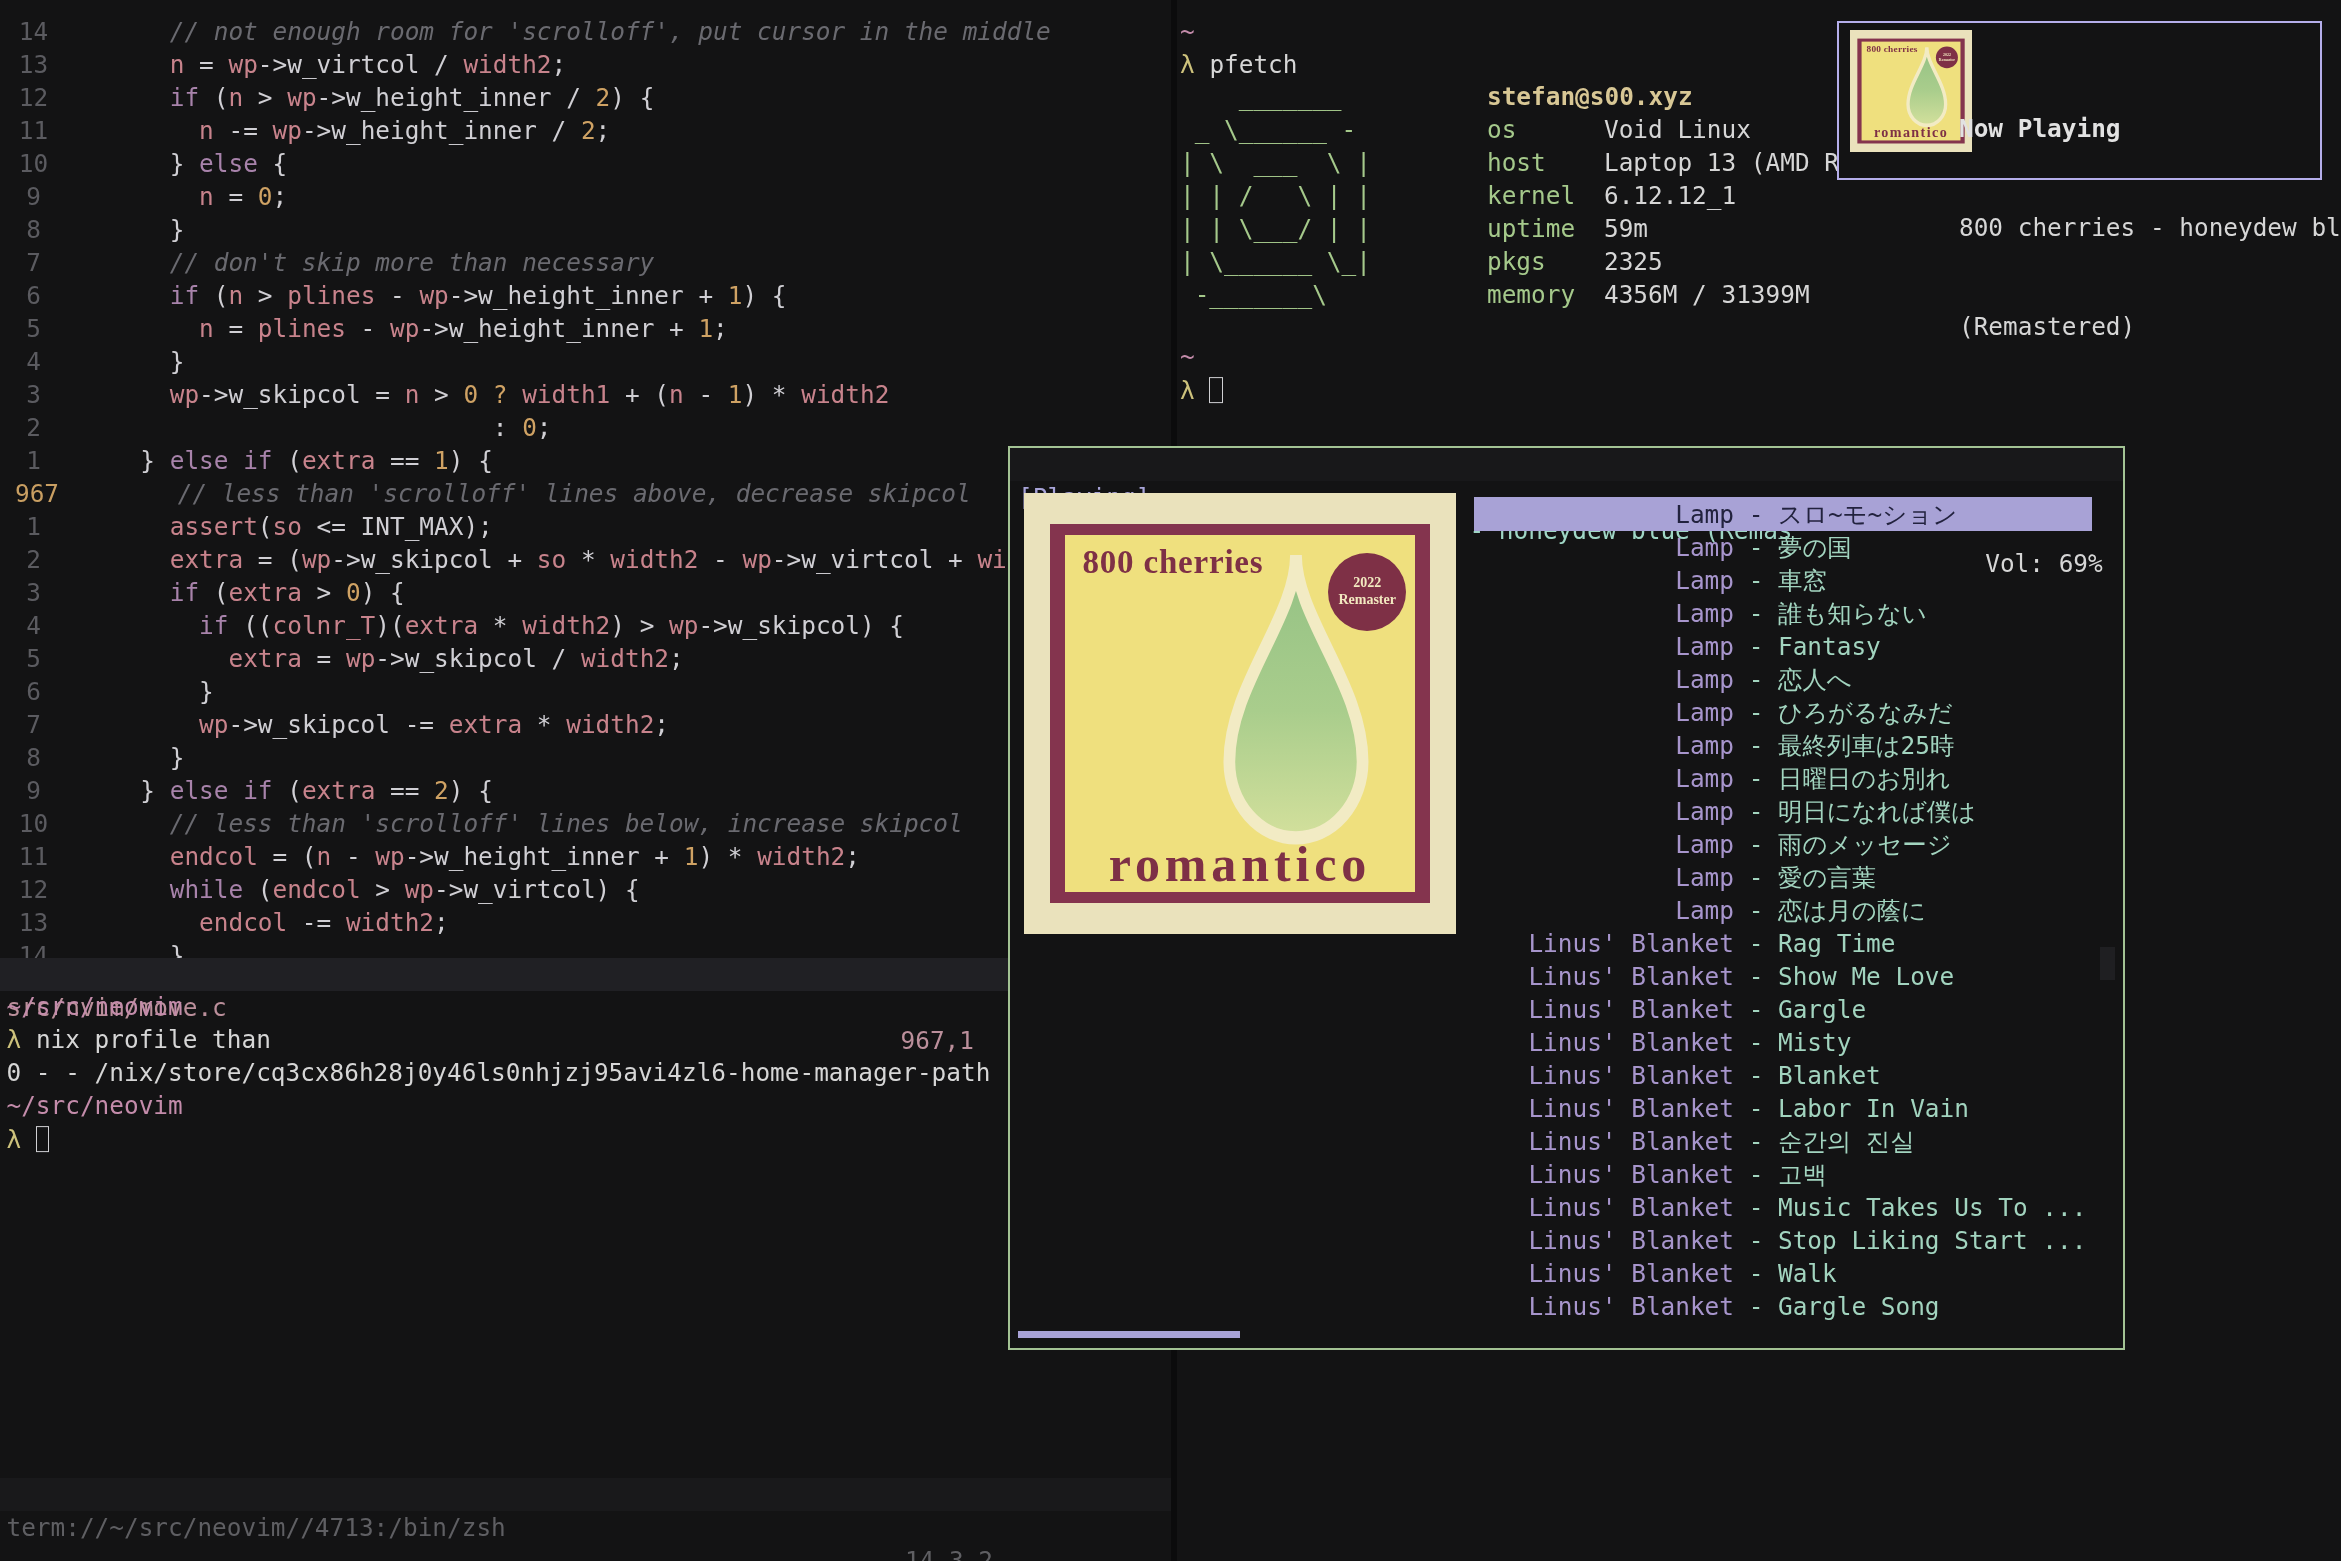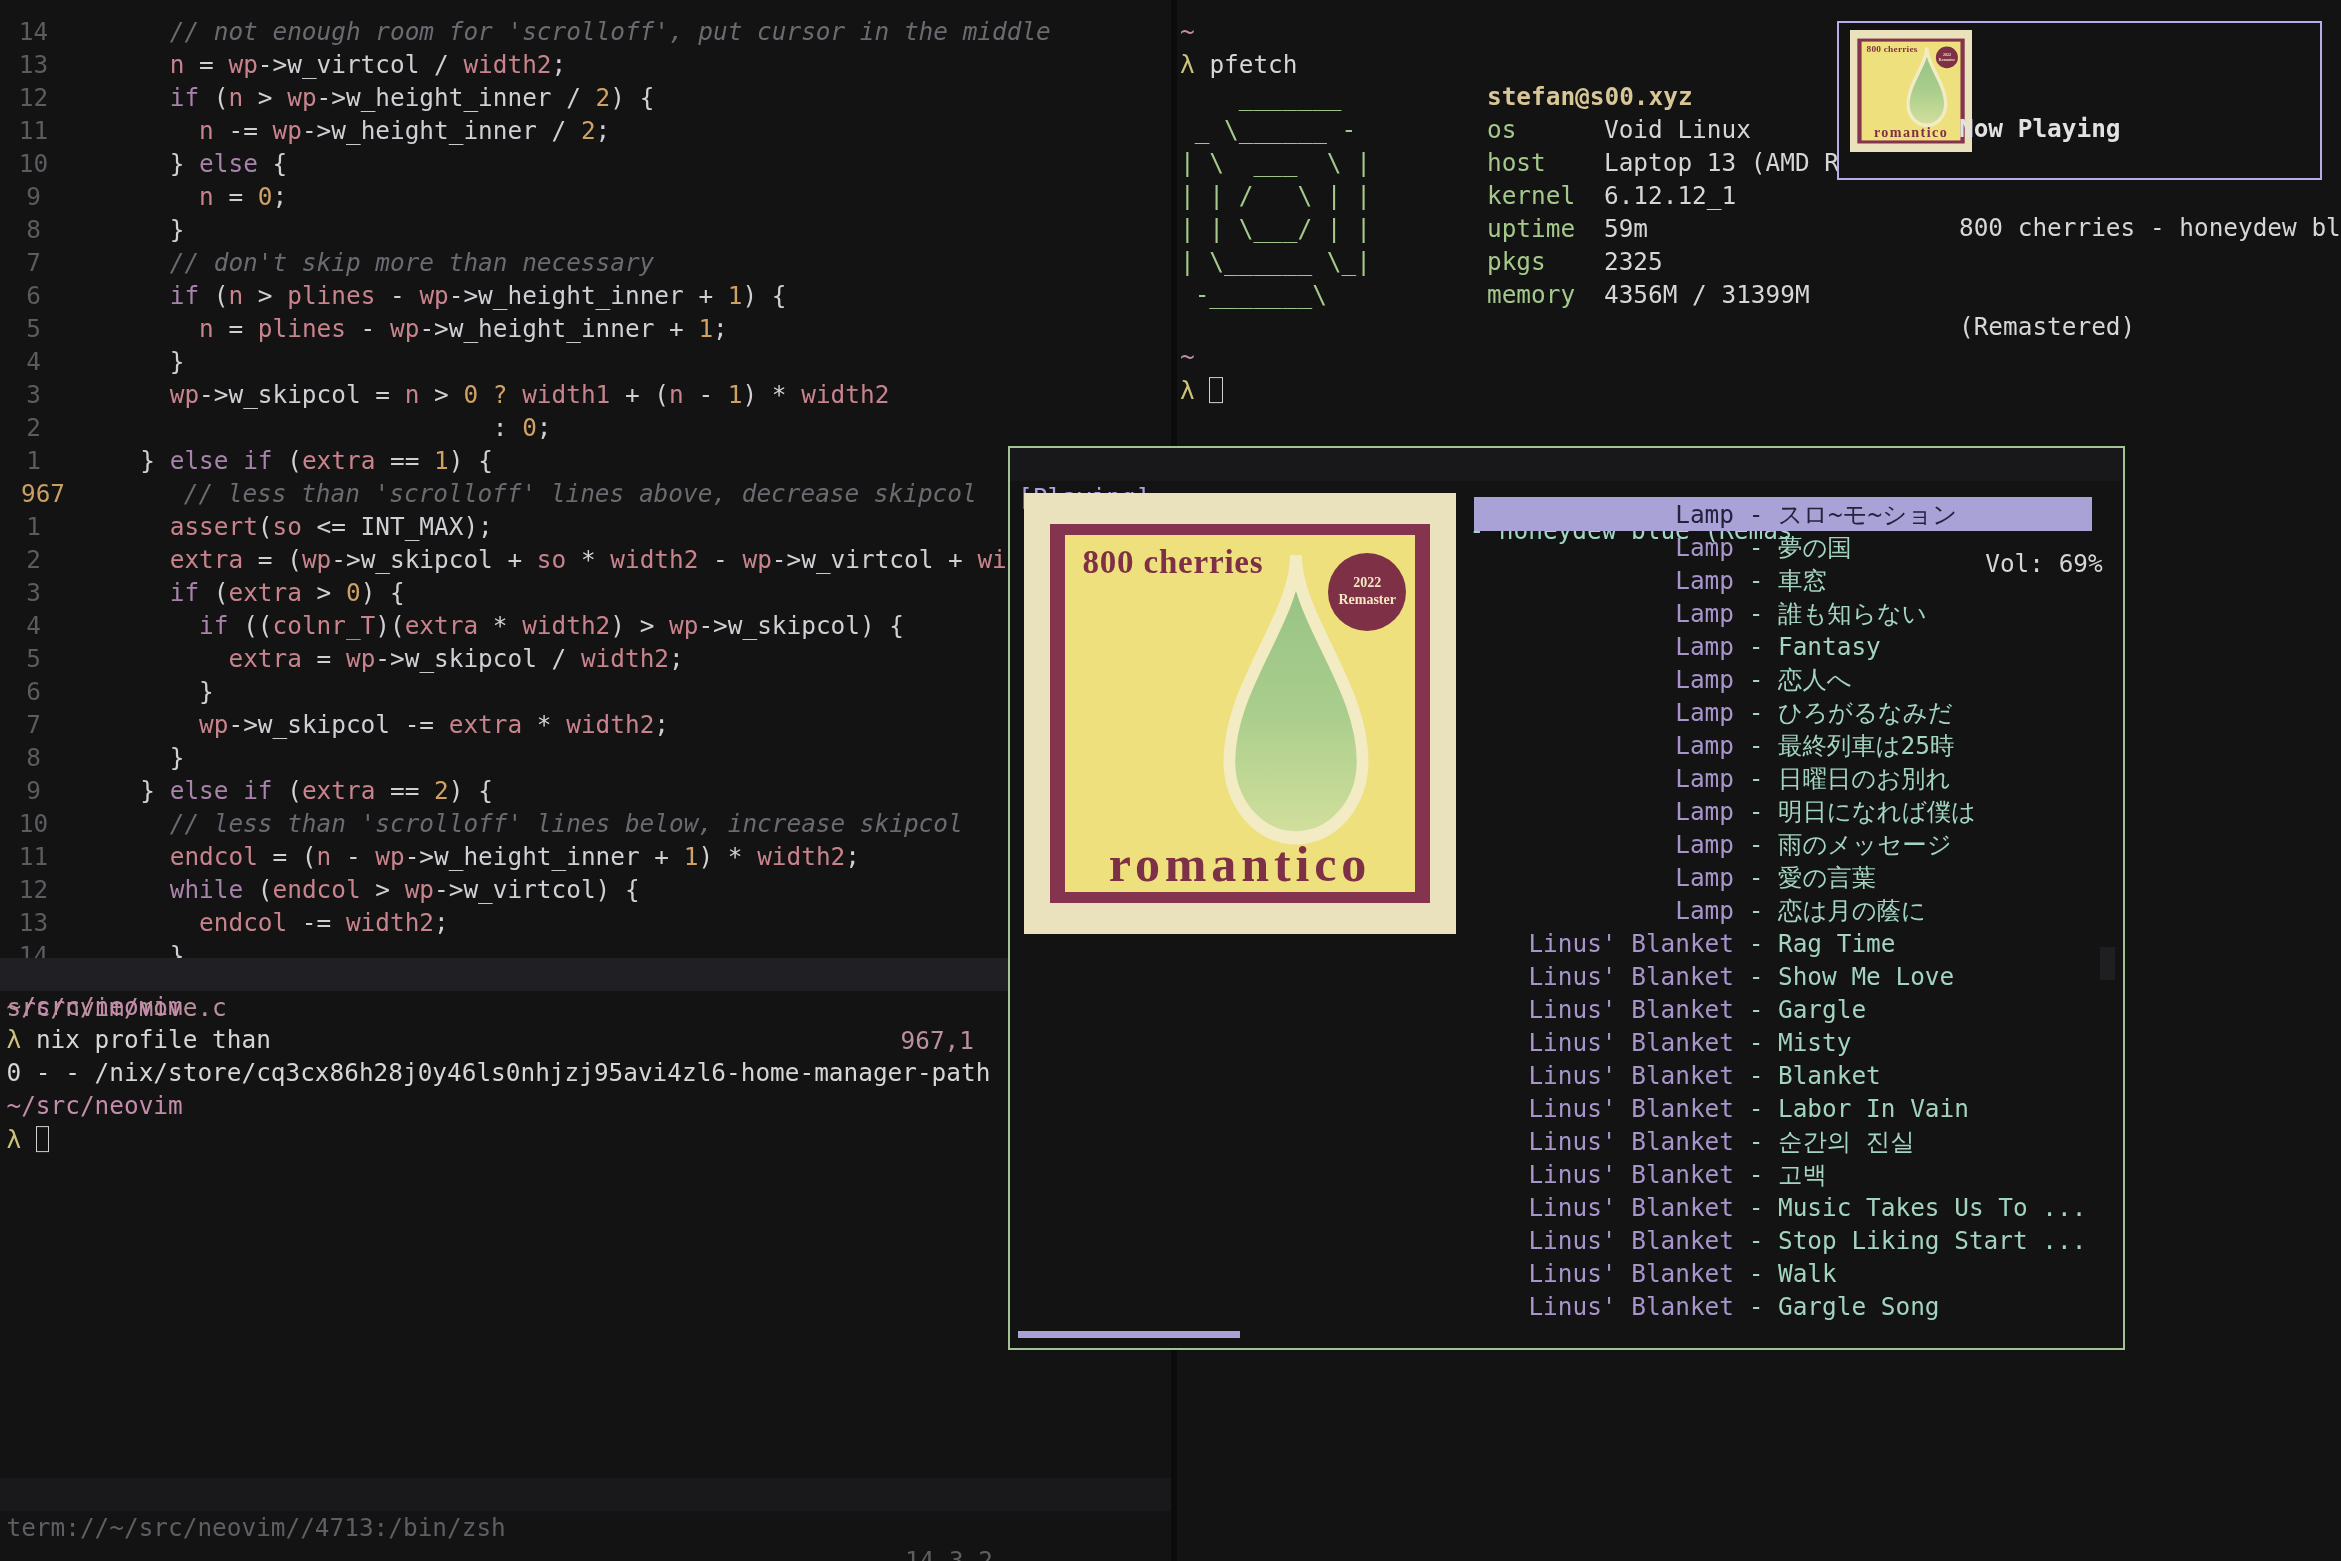--- a/index.html
+++ b/index.html
@@ -15,21 +15,21 @@
   html,body{margin:0;padding:0;}
   body{width:2342px;height:1561px;background:var(--bg);overflow:hidden;position:relative;
        font-family:"DejaVu Sans Mono",monospace;font-size:24.4px;line-height:33px;color:var(--fg);}
   .abs{position:absolute;}
 
   
   #nvim{left:0;top:0;width:1171px;height:1561px;}
   #code{left:0;top:14.6px;width:1171px;}
   .crow{height:33px;white-space:pre;}
   .gut{display:inline-block;width:67px;margin-right:14.6px;text-align:center;color:var(--dim);}
-  .gut.cur{text-align:left;padding-left:21px;width:60px;color:var(--curnr);}
+  .gut.cur{text-align:left;padding-left:15px;width:60px;color:var(--curnr);}
   .cm{color:var(--comment);font-style:italic;}
   .kw{color:var(--kw);}
   .id{color:var(--id);}
   .pl{color:var(--fg);}
   .nu{color:var(--num);}
   .sl{left:0;width:1171px;height:33px;white-space:pre;}
   .sl1{top:958px;background:var(--slbg);color:var(--slfg);}
   .sl2{top:1478px;background:var(--slbg2);color:var(--slfg2);}
   .sl .fname{position:absolute;left:6.5px;}
   .sl1 .ruler{position:absolute;right:197px;}

